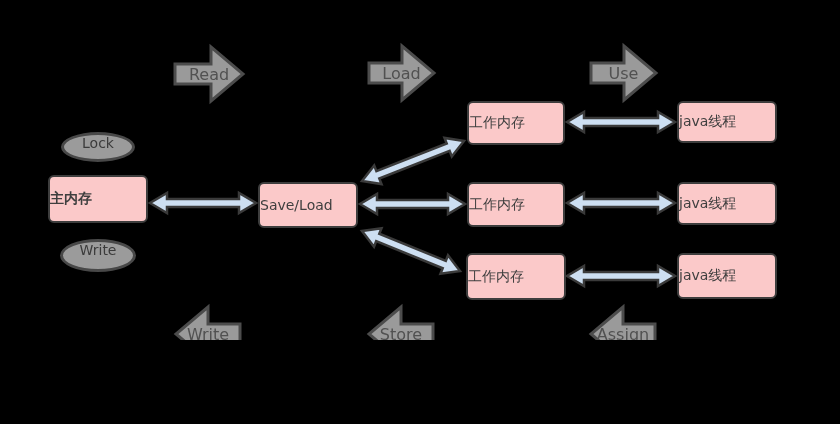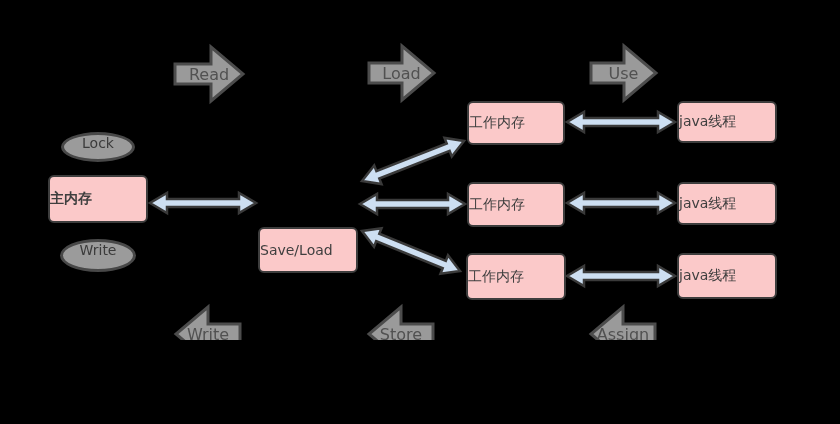--- a/index.html
+++ b/index.html
@@ -87,21 +87,21 @@
       <polygon points="433,324 401,324 401,307 369,334 401,361 401,344 433,344" class="block-arrow"></polygon>
       <text x="401" y="334" class="block-arrow-label">Store</text>
       <polygon points="655,324 623,324 623,307 591,334 623,361 623,344 655,344" class="block-arrow"></polygon>
       <text x="623" y="334" class="block-arrow-label">Assign</text>
     </svg>
 
   <div id="nodes-layer">
       <div class="box" style="left: 48px; top: 175px; width: 100px; height: 48px; font-weight: bold;">
         <span>主内存</span>
       </div>
-      <div class="box" style="left: 258px; top: 182px; width: 100px; height: 46px; margin-top: 45px;">
+      <div class="box" style="left: 258px; top: 182px; width: 100px; height: 46px;">
         <span>Save/Load</span>
       </div>
       <div class="box" style="left: 467px; top: 101px; width: 98px; height: 44px;">
         <span>工作内存</span>
       </div>
       <div class="box" style="left: 467px; top: 182px; width: 98px; height: 45px;">
         <span>工作内存</span>
       </div>
       <div class="box" style="left: 466px; top: 253px; width: 100px; height: 47px;">
         <span>工作内存</span>

